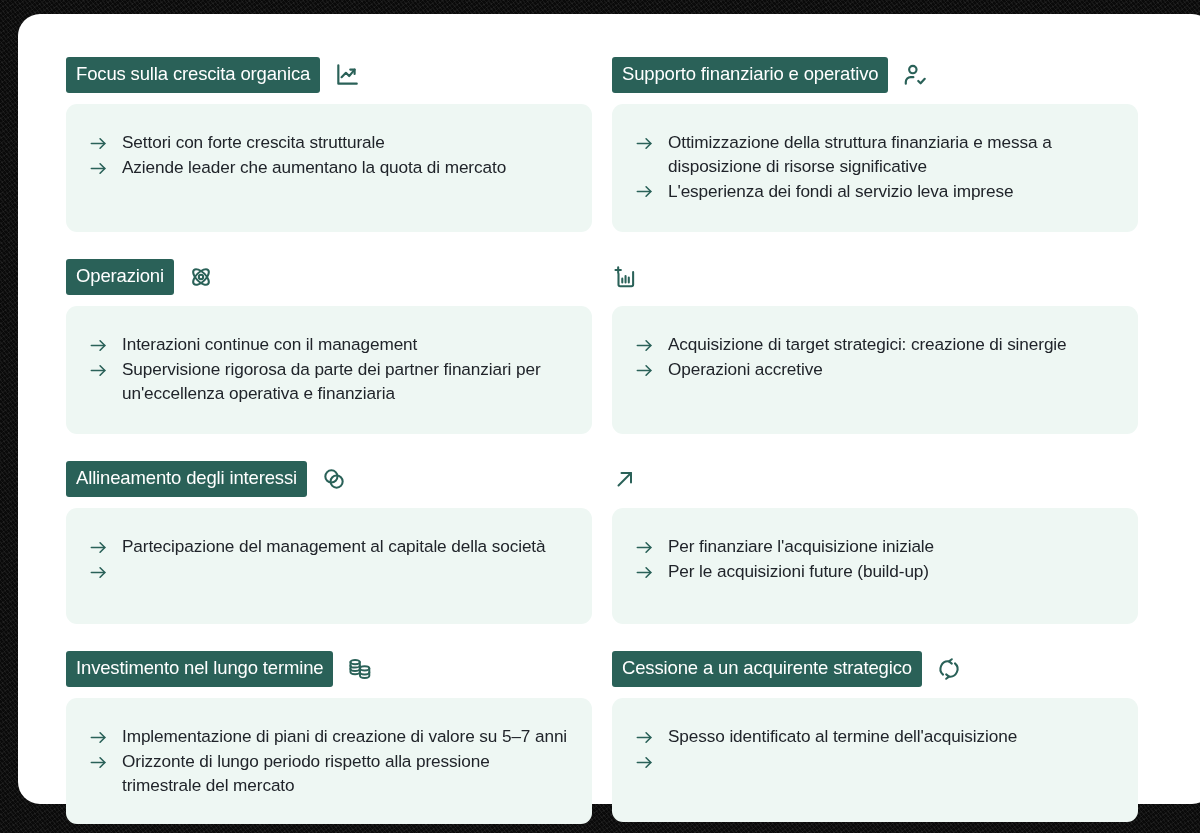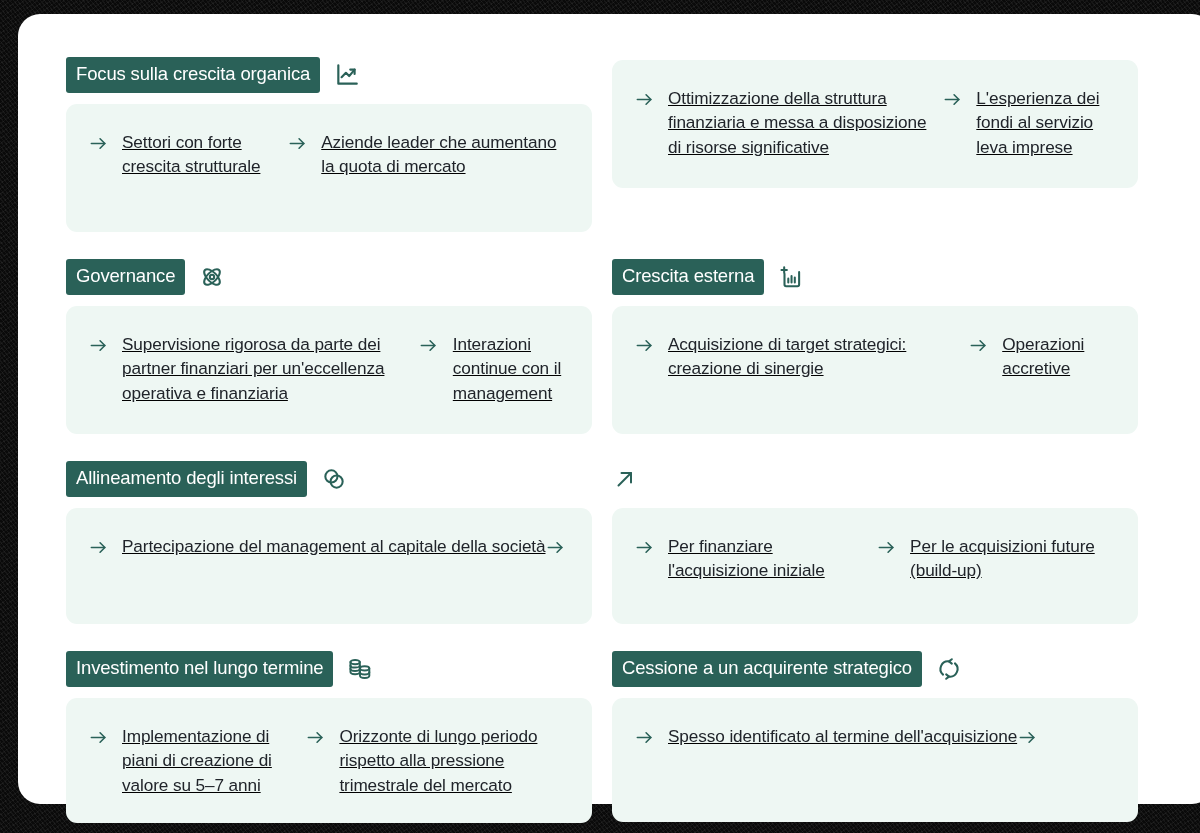--- a/index.html
+++ b/index.html
@@ -89,23 +89,22 @@
   .panel {
     background: #eef7f3;
     border-radius: 11px;
     padding: 26px 24px 26px 22px;
     min-height: 72px;
     box-sizing: border-box;
   }
 
   .items {
     display: flex;
-    flex-direction: row;
+    flex-direction: column;
     gap: 0;
-    text-decoration: underline;
   }
 
   .item {
     display: flex;
     align-items: flex-start;
     gap: 14px;
   }
 
   .arrow {
     flex: 0 0 auto;
@@ -169,20 +168,30 @@
                   <polyline points="14 6 20 12 14 18"></polyline>
                 </svg>
             </span>
             <span class="item-text">Aziende leader che aumentano la quota di mercato</span>
           </div>
         </div>
       </div>
     </div>
 
     <div class="block row1">
+      <div class="block-head">
+        <span class="badge">Supporto finanziario e operativo</span>
+        <span class="head-icon">
+          <svg width="26" height="26" viewBox="0 0 24 24" fill="none" stroke="currentColor" stroke-width="2" stroke-linecap="round" stroke-linejoin="round">
+            <circle cx="10" cy="7" r="3.4"></circle>
+              <path d="M3.5 20v-1.5A4.5 4.5 0 0 1 8 14h2.5"></path>
+              <polyline points="15 17.5 17.2 19.7 21 15.5"></polyline>
+          </svg>
+        </span>
+      </div>
       <div class="panel">
         <div class="items">
           <div class="item">
             <span class="arrow">
               <svg width="19" height="19" viewBox="0 0 24 24" fill="none" stroke="currentColor" stroke-width="2" stroke-linecap="round" stroke-linejoin="round">
                   <line x1="3" y1="12" x2="20" y2="12"></line>
                   <polyline points="14 6 20 12 14 18"></polyline>
                 </svg>
             </span>
             <span class="item-text">Ottimizzazione della struttura finanziaria e messa a disposizione di risorse significative</span>
@@ -195,56 +204,55 @@
                 </svg>
             </span>
             <span class="item-text">L'esperienza dei fondi al servizio leva imprese</span>
           </div>
         </div>
       </div>
     </div>
 
     <div class="block row2">
       <div class="block-head">
-        <span class="badge">Governance</span>
+        <span class="badge">Operazioni</span>
         <span class="head-icon">
           <svg width="26" height="26" viewBox="0 0 24 24" fill="none" stroke="currentColor" stroke-width="1.9" stroke-linecap="round" stroke-linejoin="round">
             <circle cx="12" cy="12" r="2"></circle>
             <ellipse cx="12" cy="12" rx="9.2" ry="4.4" transform="rotate(45 12 12)"></ellipse>
             <ellipse cx="12" cy="12" rx="9.2" ry="4.4" transform="rotate(-45 12 12)"></ellipse>
           </svg>
         </span>
       </div>
       <div class="panel">
         <div class="items">
           <div class="item">
             <span class="arrow">
               <svg width="19" height="19" viewBox="0 0 24 24" fill="none" stroke="currentColor" stroke-width="2" stroke-linecap="round" stroke-linejoin="round">
                   <line x1="3" y1="12" x2="20" y2="12"></line>
                   <polyline points="14 6 20 12 14 18"></polyline>
                 </svg>
             </span>
+            <span class="item-text">Interazioni continue con il management</span>
+          </div>
+          <div class="item">
+            <span class="arrow">
+              <svg width="19" height="19" viewBox="0 0 24 24" fill="none" stroke="currentColor" stroke-width="2" stroke-linecap="round" stroke-linejoin="round">
+                  <line x1="3" y1="12" x2="20" y2="12"></line>
+                  <polyline points="14 6 20 12 14 18"></polyline>
+                </svg>
+            </span>
             <span class="item-text">Supervisione rigorosa da parte dei partner finanziari per un'eccellenza operativa e finanziaria</span>
           </div>
-          <div class="item">
-            <span class="arrow">
-              <svg width="19" height="19" viewBox="0 0 24 24" fill="none" stroke="currentColor" stroke-width="2" stroke-linecap="round" stroke-linejoin="round">
-                  <line x1="3" y1="12" x2="20" y2="12"></line>
-                  <polyline points="14 6 20 12 14 18"></polyline>
-                </svg>
-            </span>
-            <span class="item-text">Interazioni continue con il management</span>
-          </div>
         </div>
       </div>
     </div>
 
     <div class="block row2">
       <div class="block-head">
-        <span class="badge">Crescita esterna</span>
         <span class="head-icon">
           <svg width="26" height="26" viewBox="0 0 24 24" fill="none" stroke="currentColor" stroke-width="1.9" stroke-linecap="round" stroke-linejoin="round">
             <path d="M19.5 7.5V19a1.5 1.5 0 0 1-1.5 1.5H7.5A1.5 1.5 0 0 1 6 19V9"></path>
             <path d="M9.5 17v-3.5M12.5 17v-6M15.5 17v-4.5"></path>
             <path d="M3.2 5.6h5M5.7 3.1v5"></path>
           </svg>
         </span>
       </div>
       <div class="panel">
         <div class="items">

